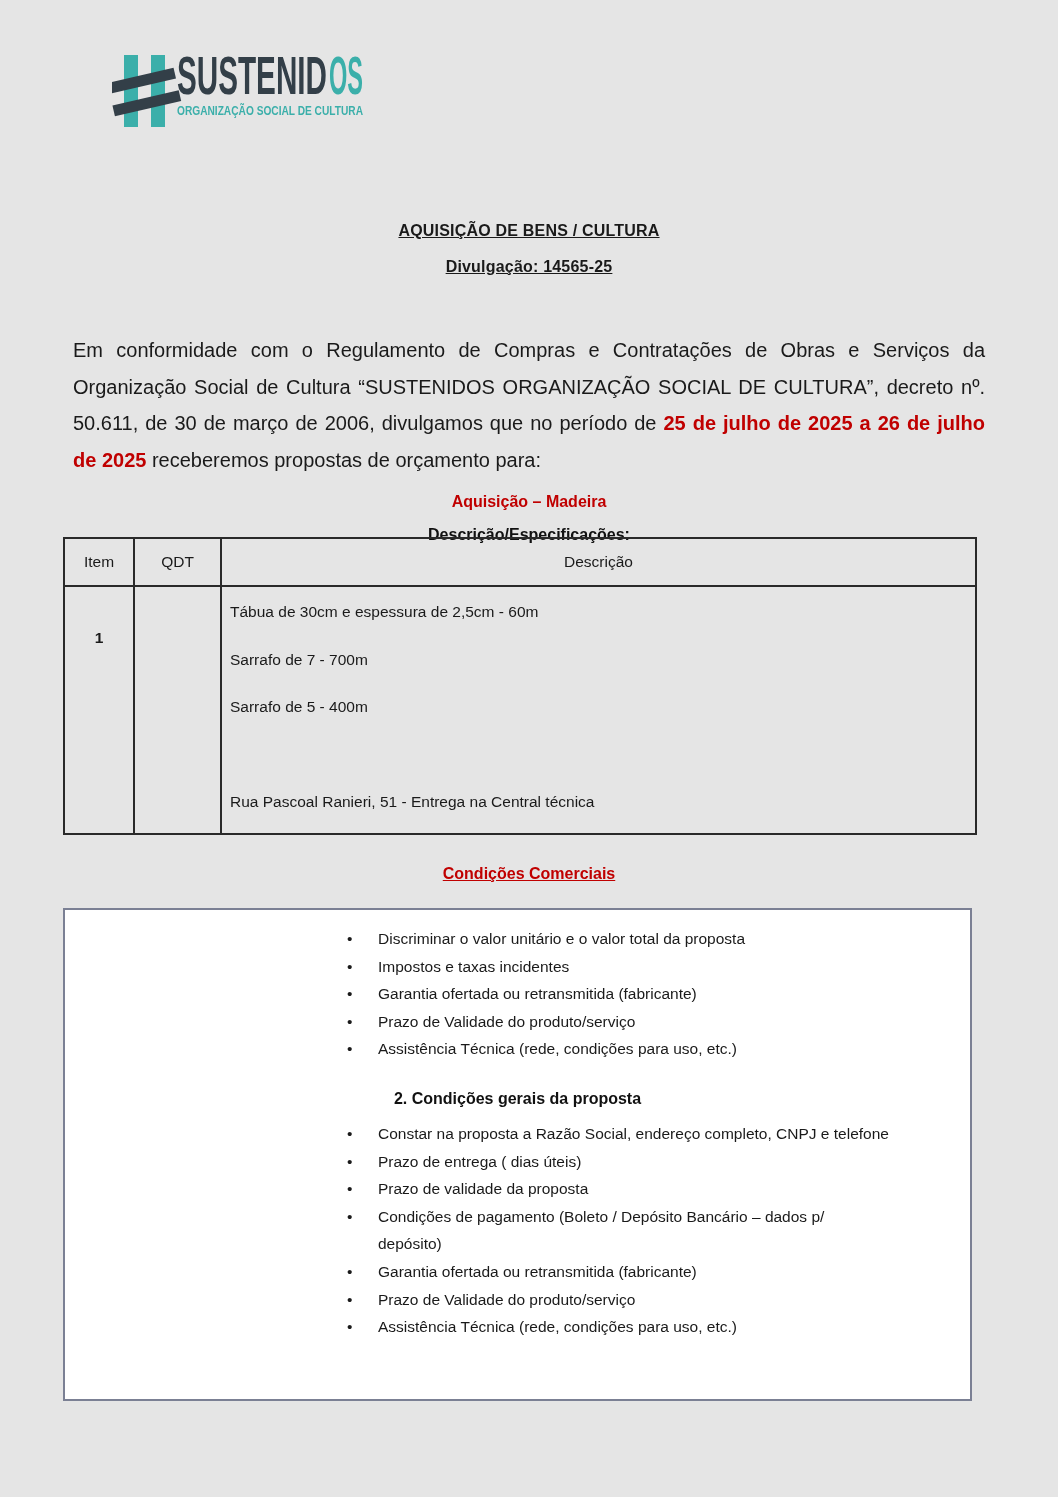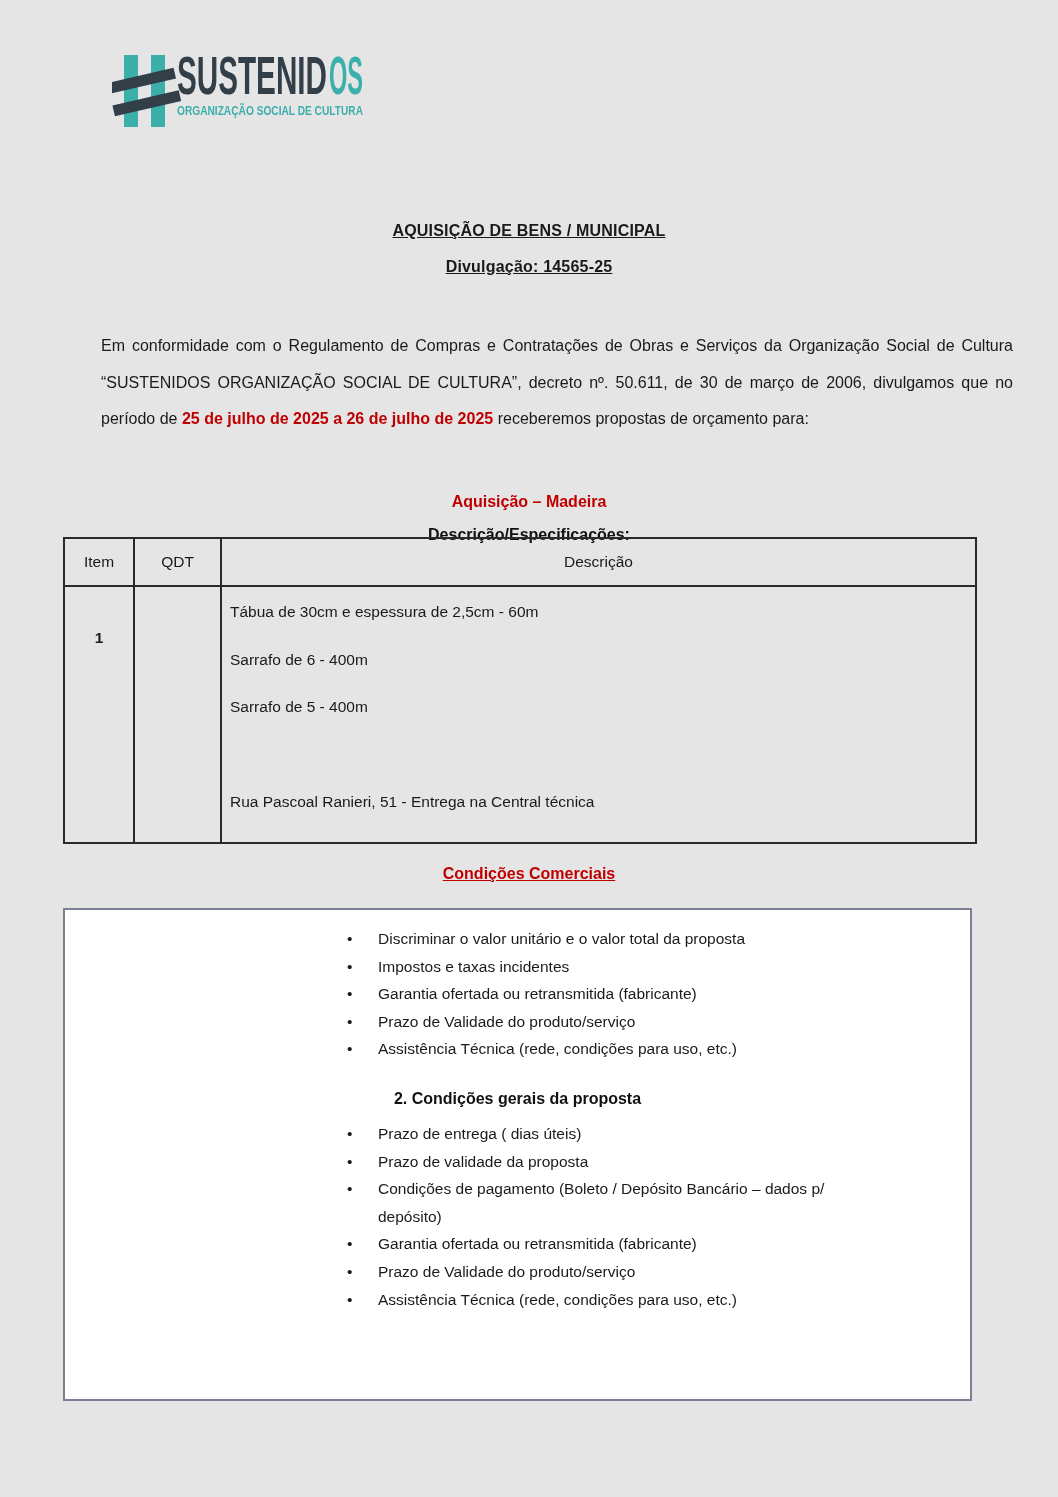--- a/index.html
+++ b/index.html
@@ -17,21 +17,21 @@
     position:absolute; left:0; width:100%; text-align:center;
     font-size:16px; font-weight:bold; text-decoration:underline;
     letter-spacing:0.2px;
   }
   .doc-title    { top:222px; }
   .doc-subtitle { top:258px; }
 
   
   .intro {
     position:absolute; left:73px; top:312px; width:912px;
-    font-size:16px; line-height:36.5px; text-align:justify;margin-left:28px;
+    font-size:20px; line-height:36.5px; text-align:justify;
   }
   .red-bold { color:#C00000; font-weight:bold; }
 
   
   .sec-title, .sec-sub, .cond-heading {
     position:absolute; left:0; width:100%; text-align:center;
     font-size:16px; font-weight:bold;margin-top:17px;
   }
   .sec-title { top:476px; color:#C00000; }
   .sec-sub   { top:509px; color:#111111; }
@@ -45,21 +45,21 @@
   .spec-table th, .spec-table td { border:2px solid #2a2a2a; }
   .spec-table thead th {
     height:46px; font-size:15.5px; font-weight:normal;
     text-align:center; vertical-align:middle; padding:0;
   }
   .cell-item {
     vertical-align:top; text-align:center; font-weight:bold;
     font-size:15.5px; padding-top:42px;
   }
   .cell-qdt { vertical-align:top; }
-  .cell-desc { vertical-align:top; padding:1px 8px 16px 8px; }
+  .cell-desc { vertical-align:top; padding:1px 8px 7px 8px; }
   .desc-line { height:47.5px; line-height:47.5px; font-size:15.5px; }
 
   
   .cond-box {
     position:absolute; left:63px; top:908px; width:909px; height:493px;
     border:2px solid #7B8094; box-sizing:border-box; background:#ffffff;
   }
   .cond-box h4 {
     margin:9px 0 0 0; text-align:center; font-size:16px;
     font-weight:bold; color:#111111;
@@ -92,21 +92,21 @@
           <rect x="-2" y="45" width="68" height="11" fill="#333F48"></rect>
         </g>
       </g>
       <text x="65" y="41" font-size="53" font-weight="bold" fill="#333F48" textLength="150" lengthAdjust="spacingAndGlyphs" font-family="Liberation Sans, sans-serif">SUSTENID</text>
       <text x="217" y="41" font-size="53" font-weight="bold" fill="#3BAFAA" textLength="34" lengthAdjust="spacingAndGlyphs" font-family="Liberation Sans, sans-serif">OS</text>
       <text x="65" y="62" font-size="13" font-weight="bold" fill="#3BAFAA" textLength="186" lengthAdjust="spacingAndGlyphs" font-family="Liberation Sans, sans-serif">ORGANIZAÇÃO SOCIAL DE CULTURA</text>
     </svg>
   </div>
 
 
-  <div class="doc-title">AQUISIÇÃO DE BENS / MUNICIPAL</div>
+  <div class="doc-title">AQUISIÇÃO DE BENS / CULTURA</div>
   <div class="doc-subtitle">Divulgação: 14565-25</div>
 
   <p class="intro"><span>Em conformidade com o Regulamento de Compras e Contratações de Obras e Serviços da Organização Social de Cultura “SUSTENIDOS ORGANIZAÇÃO SOCIAL DE CULTURA”, decreto nº. 50.611, de 30 de março de 2006, divulgamos que no período de </span><span class="red-bold">25 de julho de 2025 a 26 de julho de 2025</span><span> receberemos propostas de orçamento para:</span></p>
 
   <div class="sec-title">Aquisição – Madeira</div>
   <div class="sec-sub">Descrição/Especificações:</div>
 
   <table class="spec-table">
     <colgroup>
       <col style="width:70px">
@@ -119,21 +119,21 @@
         <th>QDT</th>
         <th>Descrição</th>
       </tr>
     </thead>
     <tbody>
       <tr>
         <td class="cell-item">1</td>
         <td class="cell-qdt"></td>
         <td class="cell-desc">
           <div class="desc-line">Tábua de 30cm e espessura de 2,5cm - 60m</div>
-          <div class="desc-line">Sarrafo de 6 - 400m</div>
+          <div class="desc-line">Sarrafo de 7 - 700m</div>
           <div class="desc-line">Sarrafo de 5 - 400m</div>
           <div class="desc-line"></div>
           <div class="desc-line">Rua Pascoal Ranieri, 51 - Entrega na Central técnica</div>
         </td>
       </tr>
     </tbody>
   </table>
 
   <div class="cond-heading">Condições Comerciais</div>
 
@@ -141,20 +141,21 @@
     <ul class="s1-list">
       <li>Discriminar o valor unitário e o valor total da proposta</li>
       <li>Impostos e taxas incidentes</li>
       <li>Garantia ofertada ou retransmitida (fabricante)</li>
       <li>Prazo de Validade do produto/serviço</li>
       <li>Assistência Técnica (rede, condições para uso, etc.)</li>
     </ul>
 
     <h4 class="s2-title">2. Condições gerais da proposta</h4>
     <ul class="s2-list">
+      <li>Constar na proposta a Razão Social, endereço completo, CNPJ e telefone</li>
       <li>Prazo de entrega ( dias úteis)</li>
       <li>Prazo de validade da proposta</li>
       <li>Condições de pagamento (Boleto / Depósito Bancário – dados p/</li>
       <li class="continuation">depósito)</li>
       <li>Garantia ofertada ou retransmitida (fabricante)</li>
       <li>Prazo de Validade do produto/serviço</li>
       <li>Assistência Técnica (rede, condições para uso, etc.)</li>
     </ul>
   </div>
 

